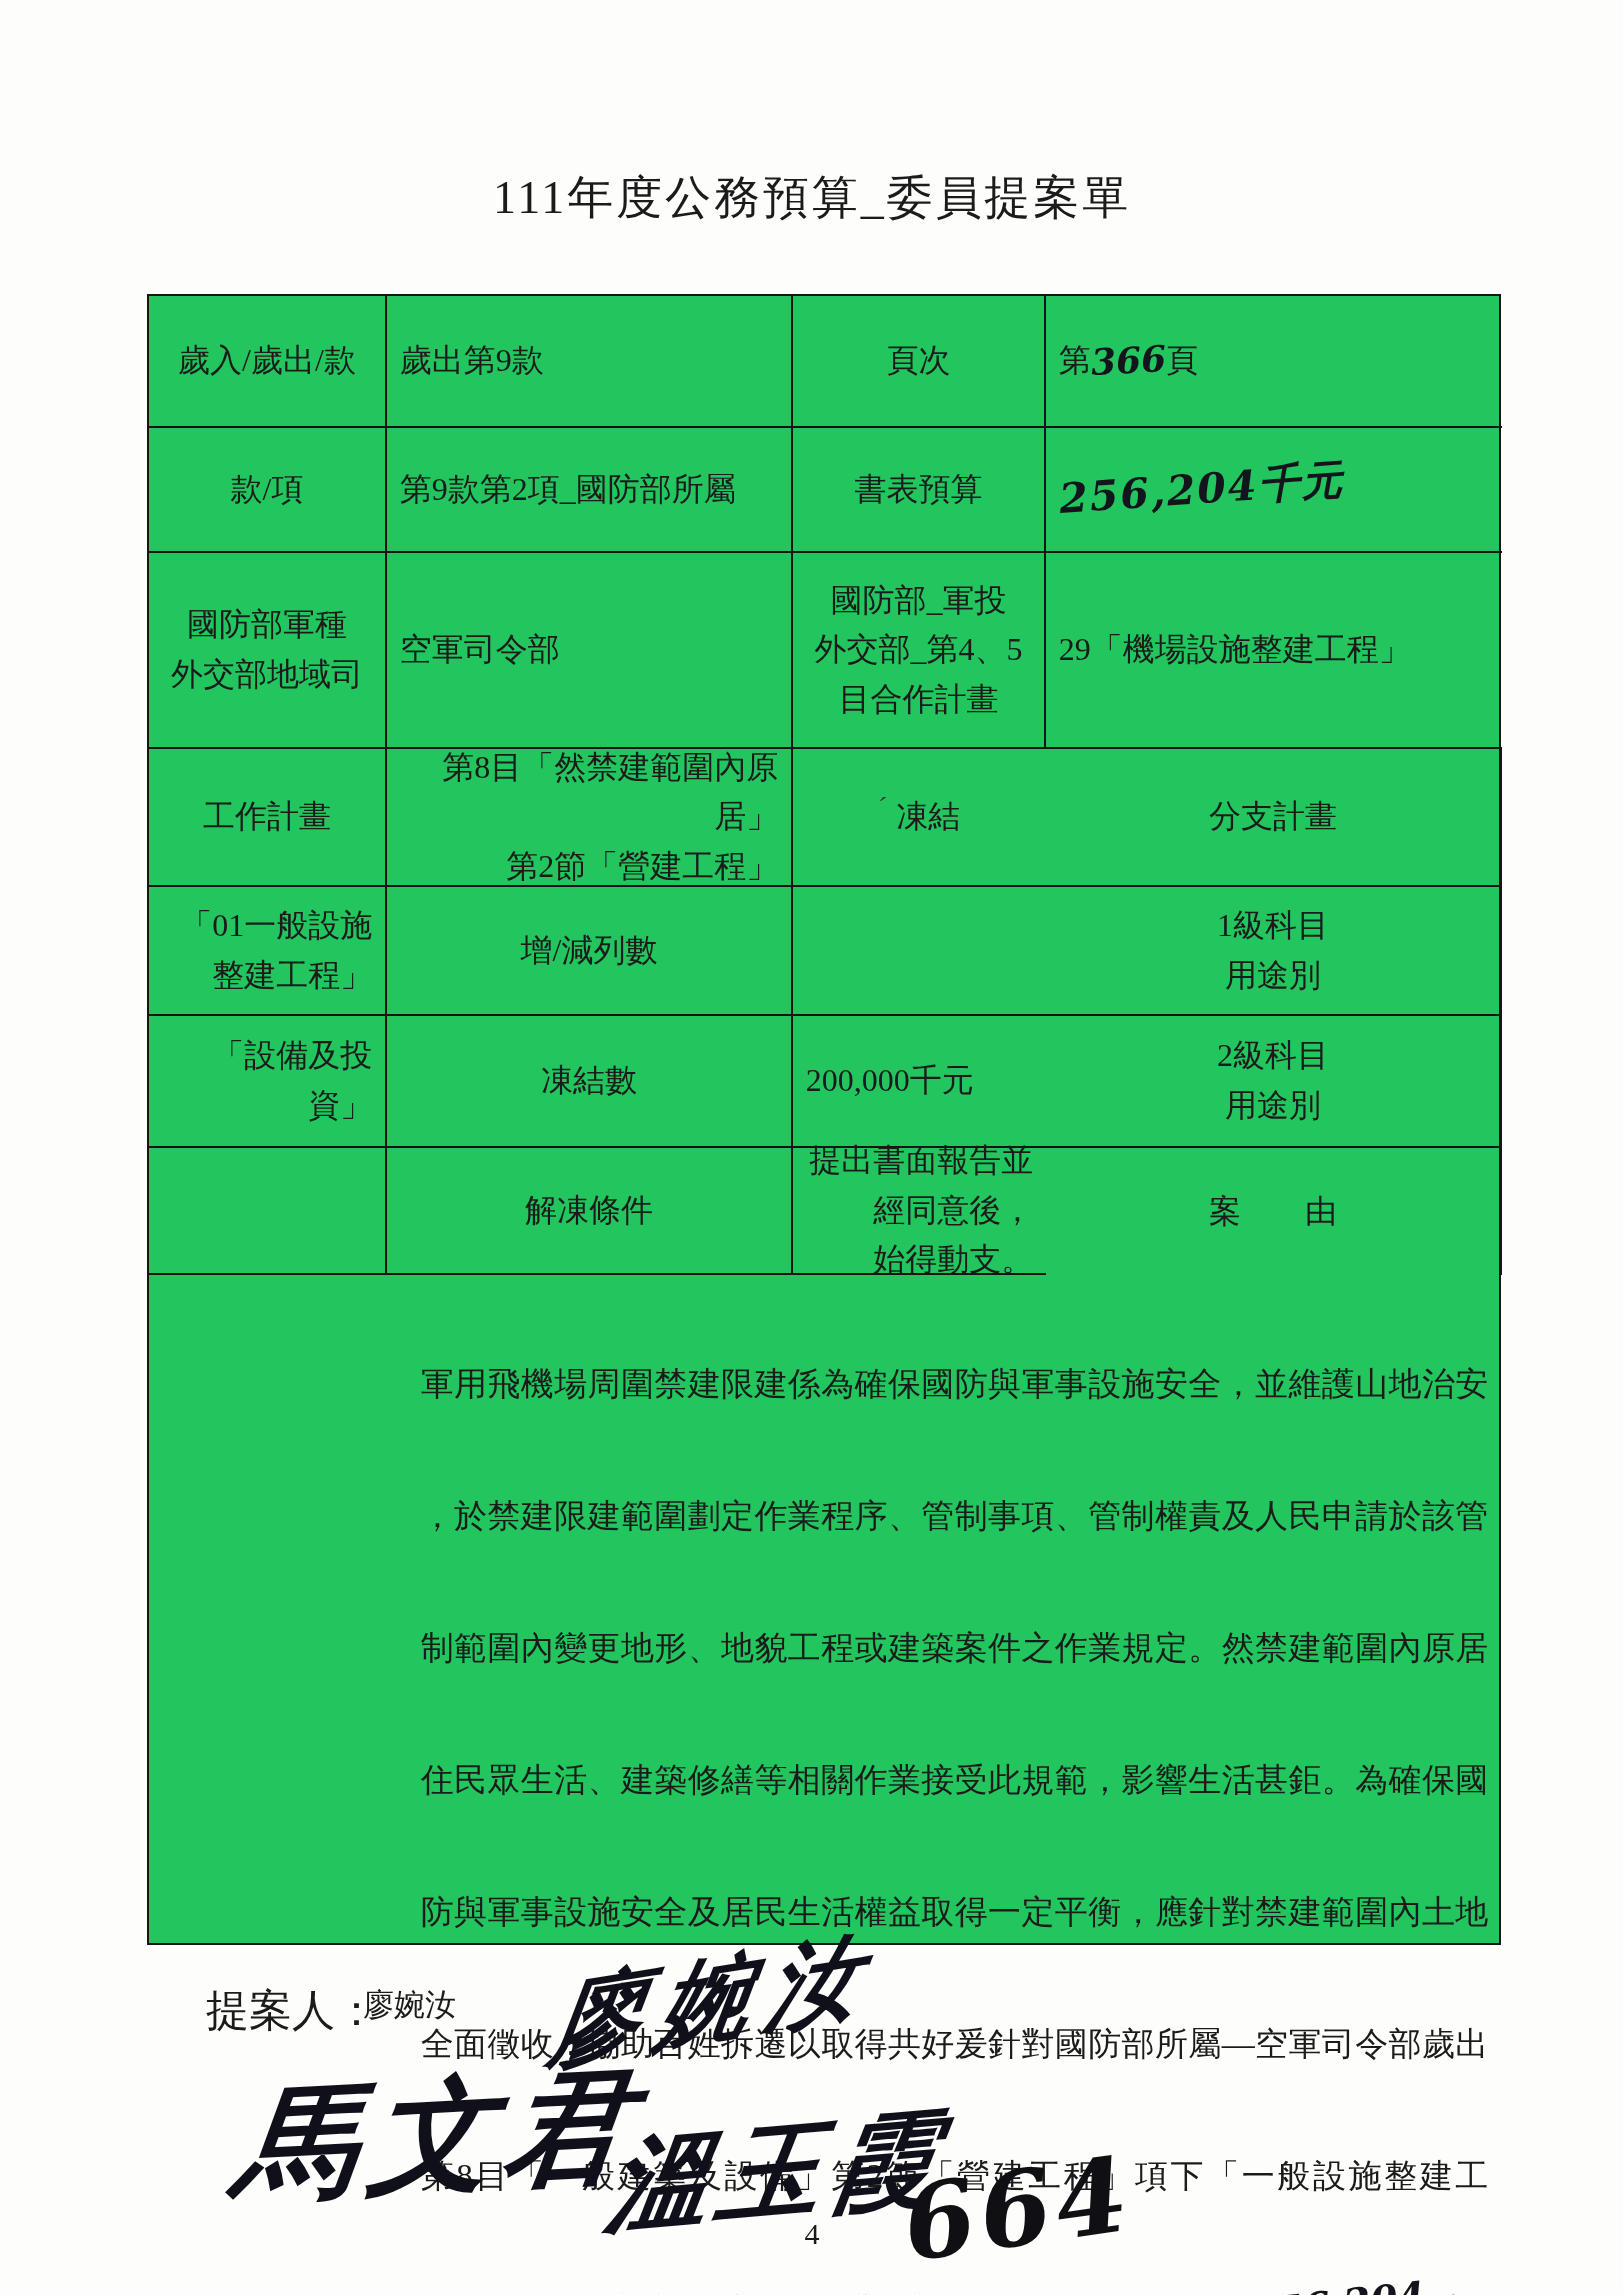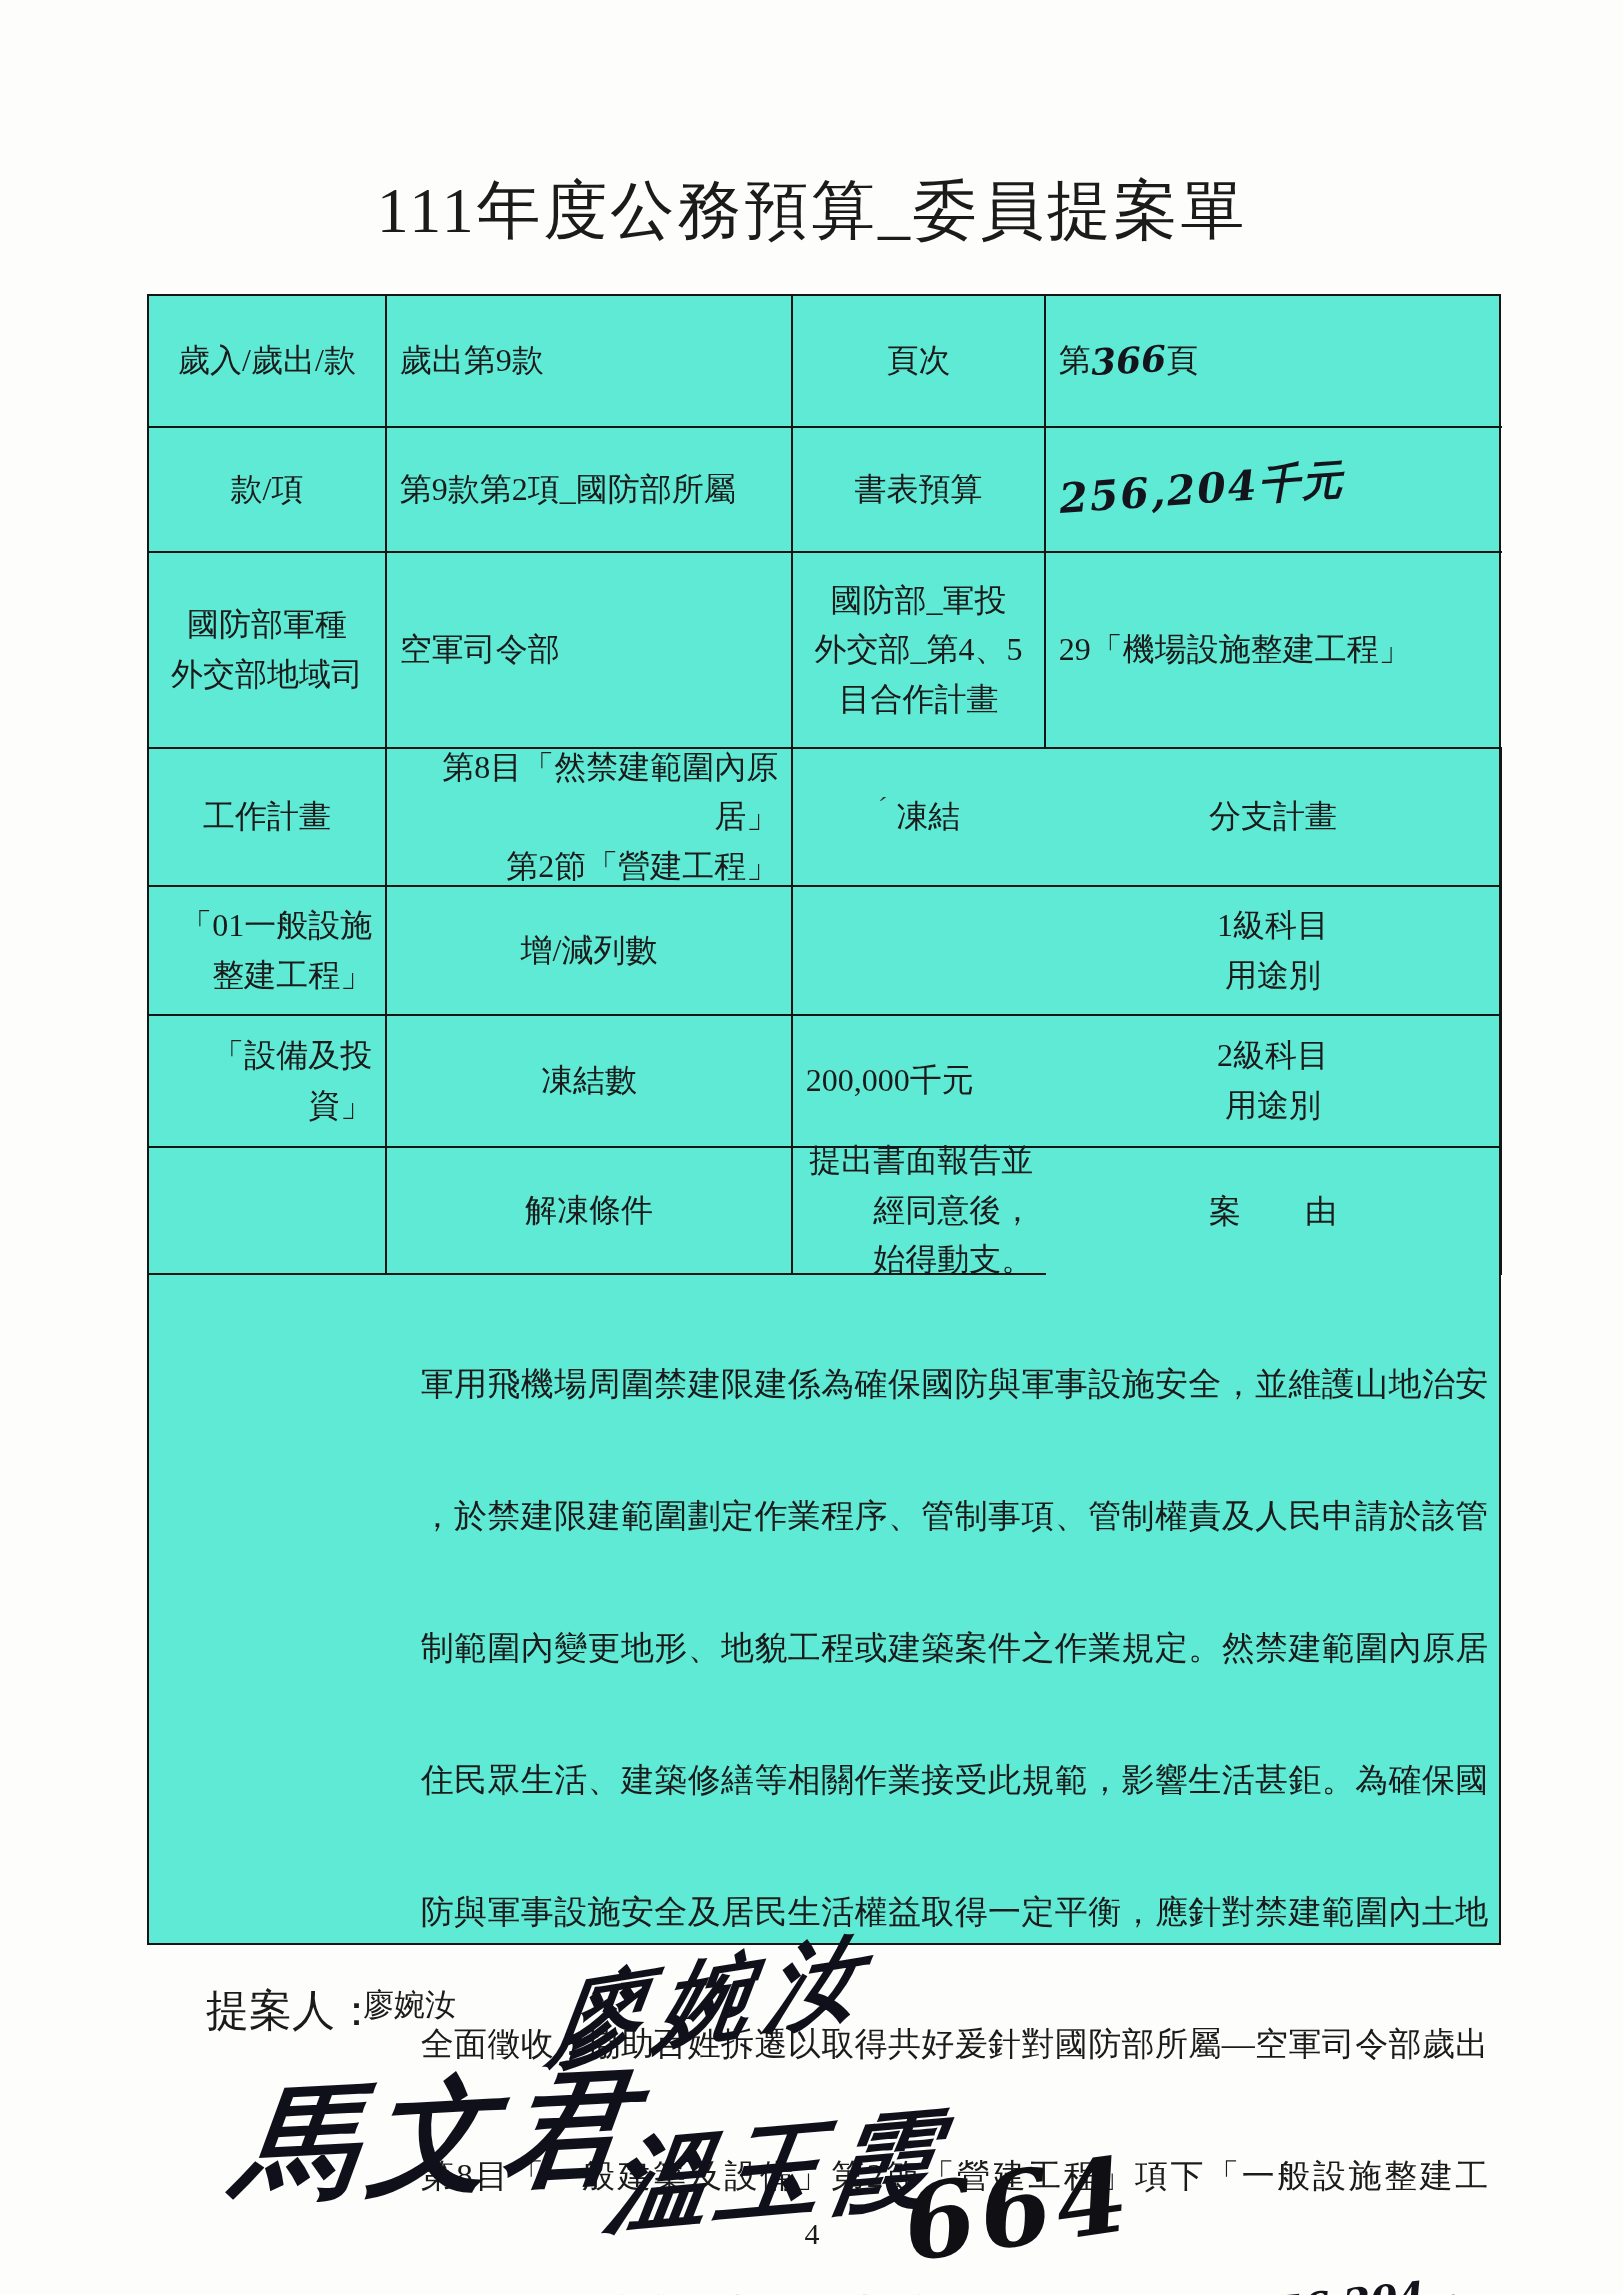--- a/index.html
+++ b/index.html
@@ -6,29 +6,29 @@
   html,body { width:1624px; height:2295px; }
   body {
     background:#fdfdfb;
     font-family:"Liberation Serif","DejaVu Serif",serif;
     color:#1b1b1b;
     position:relative;
     overflow:hidden;
   }
   .title {
     position:absolute; top:167px; left:0; width:100%;
-    text-align:center; font-size:64px; font-weight:500; letter-spacing:2.9px;
+    text-align:center; font-size:46px; font-weight:500; letter-spacing:2.9px;
   }
   .doc-table {
     position:absolute; left:147px; top:294px; width:1354px;
     border:2.9px solid #151515;
     display:grid;
     grid-template-columns:238px 406px 253px 456px;
     grid-template-rows:132px 125px 196px 138px 129px 132px 127px 668px;
-    background:#5eead4;
+    background:#22c55e;
   }
   .cell {
     border-right:2.5px solid #151515;
     border-bottom:2.5px solid #151515;
     display:flex; align-items:center;
     font-size:32px; line-height:1.55;
     white-space:pre-line;
     padding:4.9px 12.8px;
   }
   .cell.label { justify-content:center; text-align:center; padding:4.9px 3.9px; }

